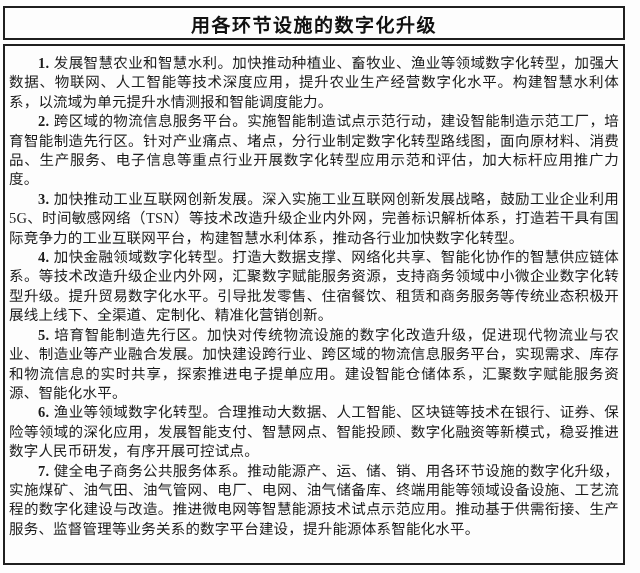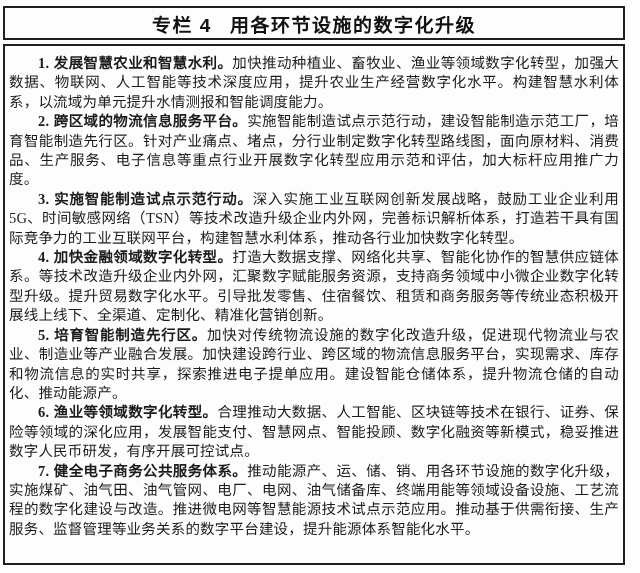--- a/index.html
+++ b/index.html
@@ -56,43 +56,42 @@
     font-size: 14.5px;
     line-height: 19.4px;
     color: #1c1c1c;
     letter-spacing: 0.2px;
   }
   .body-box p .num {
     font-weight: 700;
     margin-right: 0.3em;
   }
   .body-box p .lead {
-    font-weight: 700;
+    font-weight: 400;
   }
 </style>
 </head>
 <body>
 
 <div class="page">
 
   <div class="title-box">
-    <span class="title-label">专栏 4</span>
     <span class="title-text">用各环节设施的数字化升级</span>
   </div>
 
   <div class="body-box">
 
     <p><span class="num">1.</span><span class="lead">发展智慧农业和智慧水利。</span><span class="text">加快推动种植业、畜牧业、渔业等领域数字化转型，加强大数据、物联网、人工智能等技术深度应用，提升农业生产经营数字化水平。构建智慧水利体系，以流域为单元提升水情测报和智能调度能力。</span></p>
 
     <p><span class="num">2.</span><span class="lead">跨区域的物流信息服务平台。</span><span class="text">实施智能制造试点示范行动，建设智能制造示范工厂，培育智能制造先行区。针对产业痛点、堵点，分行业制定数字化转型路线图，面向原材料、消费品、生产服务、电子信息等重点行业开展数字化转型应用示范和评估，加大标杆应用推广力度。</span></p>
 
-    <p><span class="num">3.</span><span class="lead">实施智能制造试点示范行动。</span><span class="text">深入实施工业互联网创新发展战略，鼓励工业企业利用 5G、时间敏感网络（TSN）等技术改造升级企业内外网，完善标识解析体系，打造若干具有国际竞争力的工业互联网平台，构建智慧水利体系，推动各行业加快数字化转型。</span></p>
+    <p><span class="num">3.</span><span class="lead">加快推动工业互联网创新发展。</span><span class="text">深入实施工业互联网创新发展战略，鼓励工业企业利用 5G、时间敏感网络（TSN）等技术改造升级企业内外网，完善标识解析体系，打造若干具有国际竞争力的工业互联网平台，构建智慧水利体系，推动各行业加快数字化转型。</span></p>
 
     <p><span class="num">4.</span><span class="lead">加快金融领域数字化转型。</span><span class="text">打造大数据支撑、网络化共享、智能化协作的智慧供应链体系。等技术改造升级企业内外网，汇聚数字赋能服务资源，支持商务领域中小微企业数字化转型升级。提升贸易数字化水平。引导批发零售、住宿餐饮、租赁和商务服务等传统业态积极开展线上线下、全渠道、定制化、精准化营销创新。</span></p>
 
-    <p><span class="num">5.</span><span class="lead">培育智能制造先行区。</span><span class="text">加快对传统物流设施的数字化改造升级，促进现代物流业与农业、制造业等产业融合发展。加快建设跨行业、跨区域的物流信息服务平台，实现需求、库存和物流信息的实时共享，探索推进电子提单应用。建设智能仓储体系，提升物流仓储的自动化、推动能源产。</span></p>
+    <p><span class="num">5.</span><span class="lead">培育智能制造先行区。</span><span class="text">加快对传统物流设施的数字化改造升级，促进现代物流业与农业、制造业等产业融合发展。加快建设跨行业、跨区域的物流信息服务平台，实现需求、库存和物流信息的实时共享，探索推进电子提单应用。建设智能仓储体系，汇聚数字赋能服务资源、智能化水平。</span></p>
 
     <p><span class="num">6.</span><span class="lead">渔业等领域数字化转型。</span><span class="text">合理推动大数据、人工智能、区块链等技术在银行、证券、保险等领域的深化应用，发展智能支付、智慧网点、智能投顾、数字化融资等新模式，稳妥推进数字人民币研发，有序开展可控试点。</span></p>
 
     <p><span class="num">7.</span><span class="lead">健全电子商务公共服务体系。</span><span class="text">推动能源产、运、储、销、用各环节设施的数字化升级，实施煤矿、油气田、油气管网、电厂、电网、油气储备库、终端用能等领域设备设施、工艺流程的数字化建设与改造。推进微电网等智慧能源技术试点示范应用。推动基于供需衔接、生产服务、监督管理等业务关系的数字平台建设，提升能源体系智能化水平。</span></p>
 
   </div>
 </div>
 
 </body></html>

